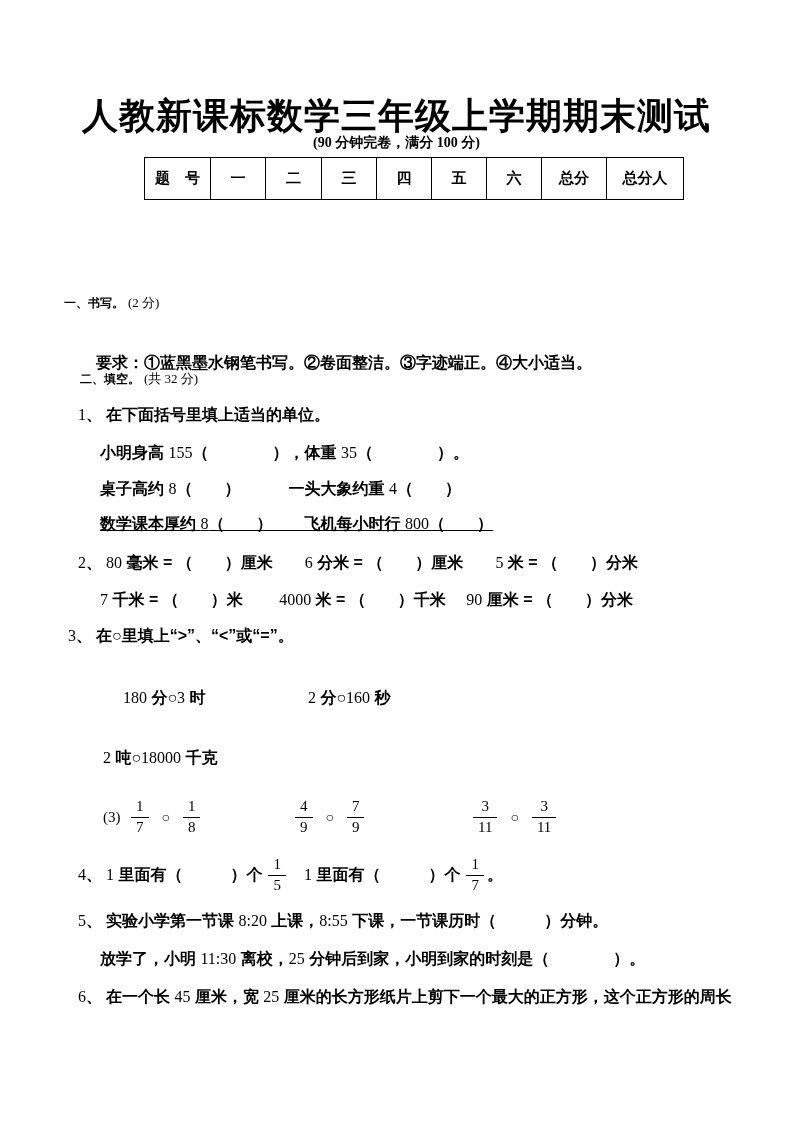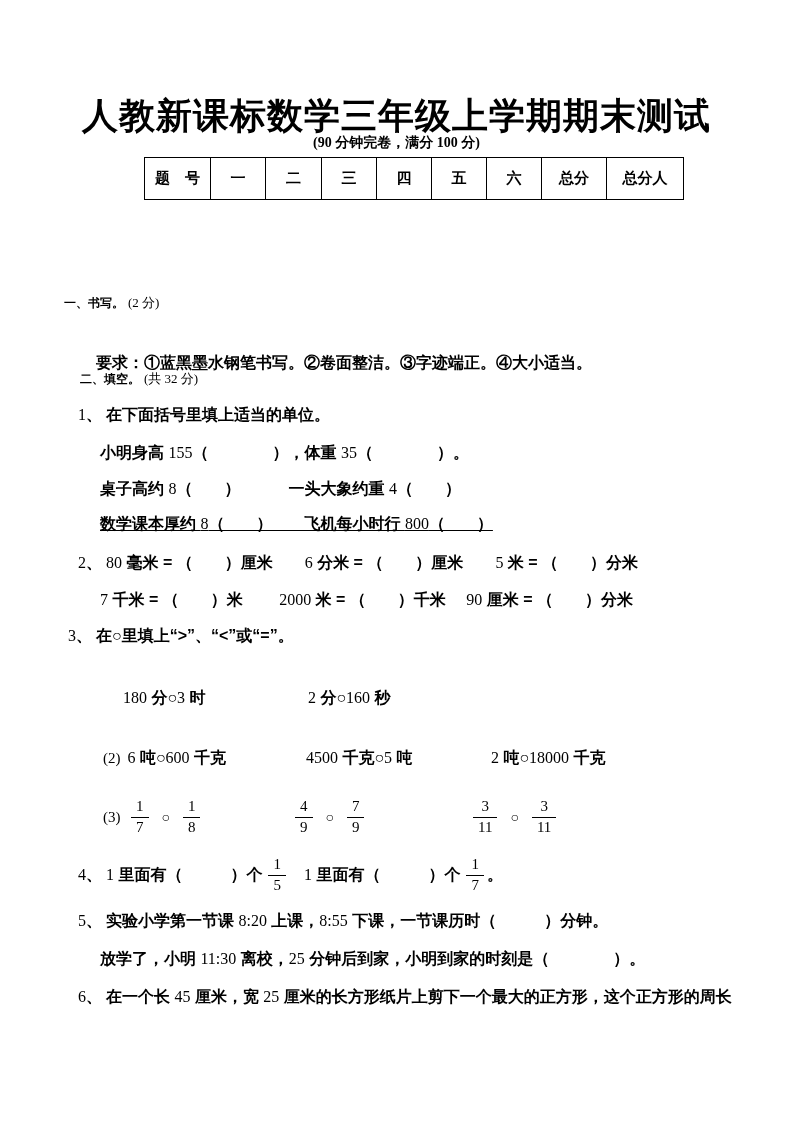--- a/index.html
+++ b/index.html
@@ -99,34 +99,32 @@
 <div class="abs cn" style="left:78px;top:405px;">
   <span class="q-label autonum"><span class="latin">1</span>、</span><span class="autonum">在下面括号里填上适当的单位。</span>
 </div>
 <div class="abs cn autonum" style="left:100px;top:443px;">小明身高 <span class="latin">155</span>（　　　　），体重 <span class="latin">35</span>（　　　　）。</div>
 <div class="abs cn autonum" style="left:100px;top:479px;">桌子高约 <span class="latin">8</span>（　　）　　　一头大象约重 <span class="latin">4</span>（　　）</div>
 <div class="abs cn autonum" style="left:100px;top:514px;text-decoration:underline;">数学课本厚约 <span class="latin">8</span>（　　）　　飞机每小时行 <span class="latin">800</span>（　　）</div>
 
 <div class="abs cn" style="left:78px;top:553px;">
   <span class="q-label autonum"><span class="latin">2</span>、</span><span class="autonum"><span class="latin">80</span> 毫米 = （　　）厘米　　<span class="latin">6</span> 分米 = （　　）厘米　　<span class="latin">5</span> 米 = （　　）分米</span>
 </div>
-<div class="abs cn autonum" style="left:100px;top:590px;"><span class="latin">7</span> 千米 = （　　）米　　 <span class="latin">2000</span> 米 = （　　）千米　 <span class="latin">90</span> 厘米 = （　　）分米</div>
+<div class="abs cn autonum" style="left:100px;top:590px;"><span class="latin">7</span> 千米 = （　　）米　　 <span class="latin">4000</span> 米 = （　　）千米　 <span class="latin">90</span> 厘米 = （　　）分米</div>
 
 <div class="abs cn" style="left:68px;top:626px;">
   <span class="q-label autonum"><span class="latin">3</span>、</span><span>在○里填上“&gt;”、“&lt;”或“=”。</span>
 </div>
 
 <div class="abs cn q3row" style="left:103px;top:688px;">
   <span class="c2 autonum"><span class="latin">180</span> 分○<span class="latin">3</span> 时</span>
   <span class="autonum"><span class="latin">2</span> 分○<span class="latin">160</span> 秒</span>
 </div>
 
 <div class="abs cn q3row" style="left:103px;top:748px;">
-  <span class="c1"><span class="rlab serif">(2)</span><span class="autonum"><span class="latin">6</span> 吨○<span class="latin">600</span> 千克</span></span>
-  <span class="c2 autonum"><span class="latin">4500</span> 千克○<span class="latin">5</span> 吨</span>
   <span class="autonum"><span class="latin">2</span> 吨○<span class="latin">18000</span> 千克</span>
 </div>
 
 <div class="abs cn" id="q3-row3" style="left:103px;top:794px;height:46px;">
   <span class="rlab serif">(3)</span>
   <span class="fpair fp1">
     <span class="frac">
         <span class="fn">1</span>
         <span class="fd">7</span>
       </span>

